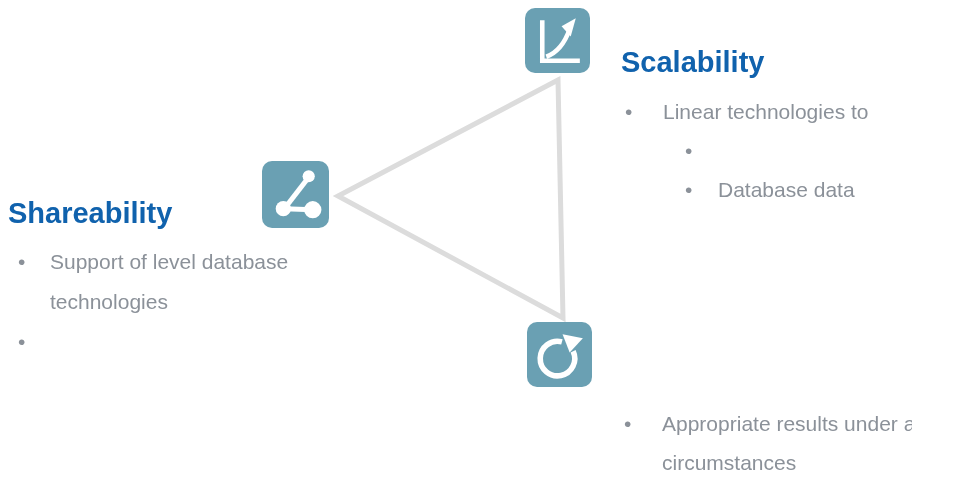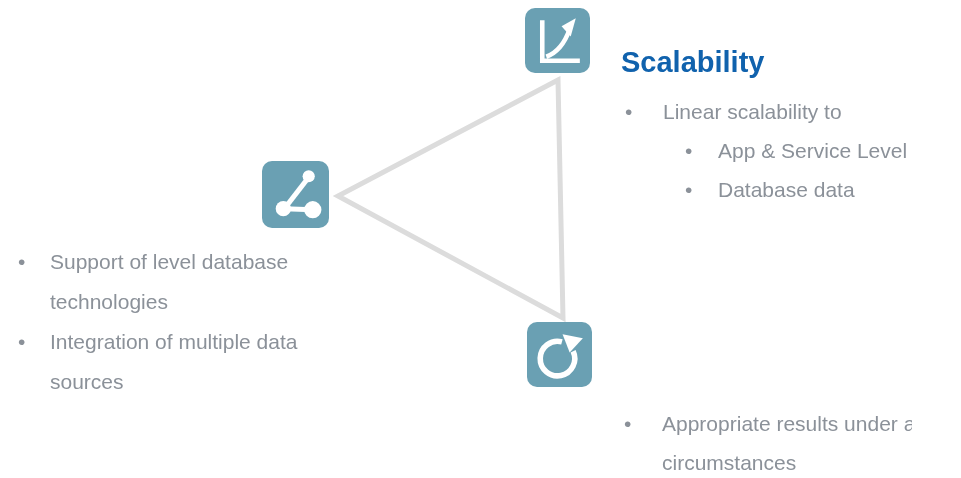--- a/index.html
+++ b/index.html
@@ -105,40 +105,39 @@
     <svg viewBox="0 0 64 64" xmlns="http://www.w3.org/2000/svg">
       <path d="M 45.4 28.8 A 17 17 0 1 1 34.4 19.6" fill="none" stroke="#ffffff" stroke-width="5.5"></path>
       <polygon points="35,12 55,16 42,30" fill="#ffffff"></polygon>
     </svg>
   </div>
 
   <div class="node-title" id="title-scalability">Scalability</div>
   <div class="bullets" id="bullets-scalability">
     <div class="b-row lvl1">
       <span class="dot">•</span>
-      <span class="txt">Linear scalability to</span>
+      <span class="txt">Linear technologies to</span>
     </div>
     <div class="b-row lvl2">
       <span class="dot">•</span>
-      <span class="txt">App &amp; Service Level</span>
     </div>
     <div class="b-row lvl2">
       <span class="dot">•</span>
       <span class="txt">Database data</span>
     </div>
   </div>
 
+  <div class="node-title" id="title-shareability">Shareability</div>
   <div class="bullets" id="bullets-shareability">
     <div class="b-row lvl1">
       <span class="dot">•</span>
       <span class="txt">Support of level database technologies</span>
     </div>
     <div class="b-row lvl1">
       <span class="dot">•</span>
-      <span class="txt">Integration of multiple data sources</span>
     </div>
   </div>
 
   <div class="bullets" id="bullets-availability">
     <div class="b-row lvl1">
       <span class="dot">•</span>
       <span class="txt">Appropriate results under all circumstances</span>
     </div>
   </div>
 

